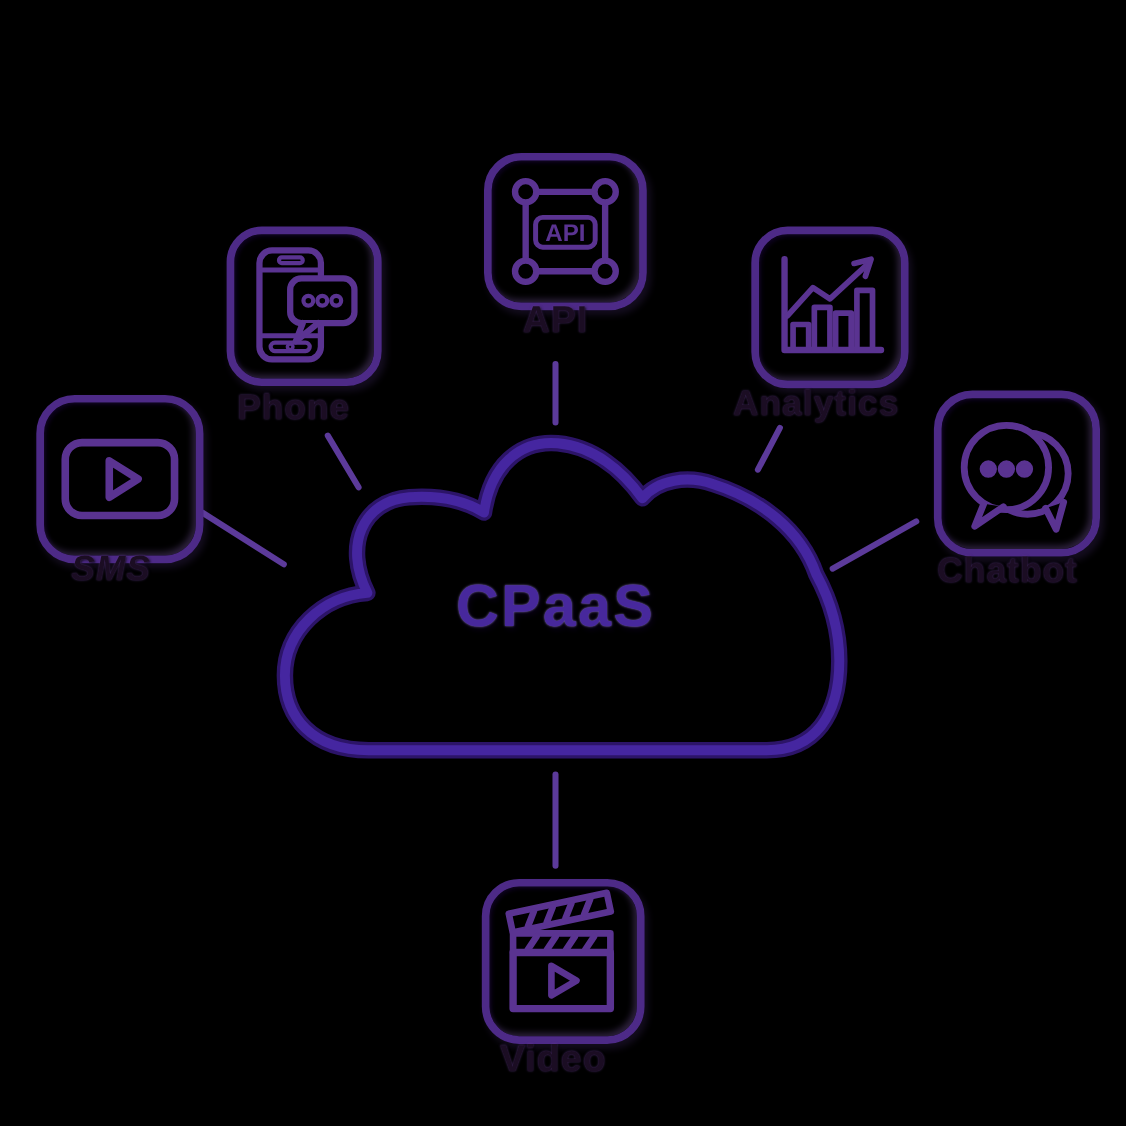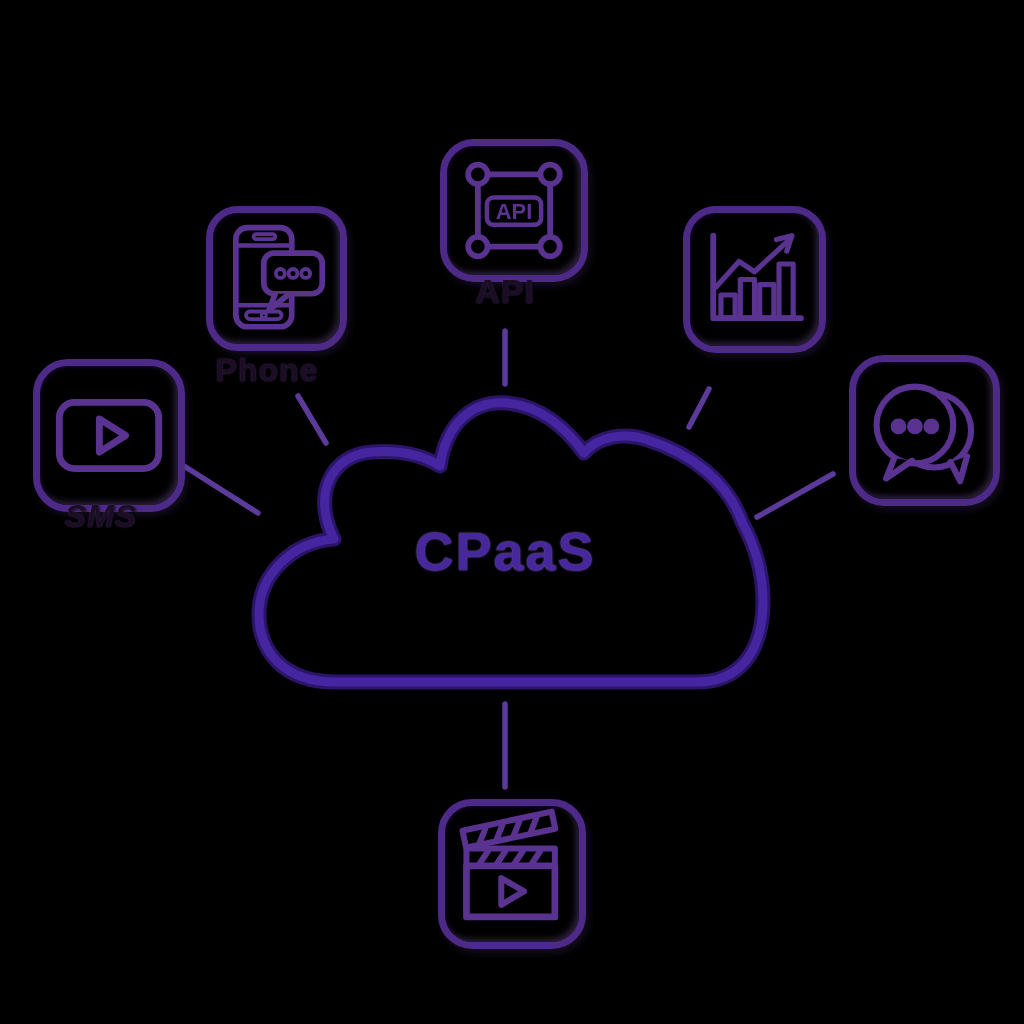--- a/index.html
+++ b/index.html
@@ -104,34 +104,36 @@
         <path d="M18 16 L18 80 L86 80"></path>
         <rect x="24" y="62" width="11" height="18" stroke-width="4"></rect>
         <rect x="39" y="50" width="11" height="30" stroke-width="4"></rect>
         <rect x="54" y="54" width="11" height="26" stroke-width="4"></rect>
         <rect x="69" y="38" width="11" height="42" stroke-width="4"></rect>
         <path d="M20 56 L38 36 L50 44 L76 20" stroke-width="4"></path>
         <path d="M67 19 L79 16 L75 28" stroke-width="4"></path>
       </g>
     </svg>
   </div>
+  <div class="node-label lbl-32" style="left:642px;top:348px;">Analytics</div>
 
   <div class="card" style="left:849px;top:355px;width:137px;height:137px;border-radius:35px;">
     <svg viewBox="0 0 100 100">
       <g class="ic" stroke-width="4.5">
         <circle cx="57" cy="50" r="27"></circle>
         <path d="M69 73 L76 87 L81 69" fill="#000"></path>
         <circle cx="43" cy="46" r="28" fill="#000"></circle>
         <path d="M28 70 L22 85 L41 72" fill="#000"></path>
         <circle cx="31" cy="47" r="4.5" fill="#5a3391" stroke-width="2.5"></circle>
         <circle cx="43" cy="47" r="4.5" fill="#5a3391" stroke-width="2.5"></circle>
         <circle cx="55" cy="47" r="4.5" fill="#5a3391" stroke-width="2.5"></circle>
       </g>
     </svg>
   </div>
+  <div class="node-label lbl-32" style="left:816px;top:500px;">Chatbot</div>
 
   <div class="card" style="left:438px;top:799px;width:134px;height:136px;">
     <svg viewBox="0 0 100 100">
       <g class="ic" stroke-width="4.5">
         <g transform="rotate(-12 18 36)">
           <rect x="17" y="17" width="68" height="13"></rect>
           <line x1="28" y1="28" x2="34" y2="19"></line>
           <line x1="41" y1="28" x2="47" y2="19"></line>
           <line x1="54" y1="28" x2="60" y2="19"></line>
           <line x1="67" y1="28" x2="73" y2="19"></line>
@@ -139,14 +141,15 @@
         <rect x="16" y="31" width="66" height="13"></rect>
         <line x1="26" y1="42" x2="32" y2="33"></line>
         <line x1="39" y1="42" x2="45" y2="33"></line>
         <line x1="52" y1="42" x2="58" y2="33"></line>
         <line x1="65" y1="42" x2="71" y2="33"></line>
         <rect x="16" y="44" width="66" height="38" stroke-width="5"></rect>
         <path d="M42 53 L59 63 L42 73 Z"></path>
       </g>
     </svg>
   </div>
+  <div class="node-label lbl-34" style="left:403px;top:944px;">Video</div>
 
 </div>
 
 </body></html>

